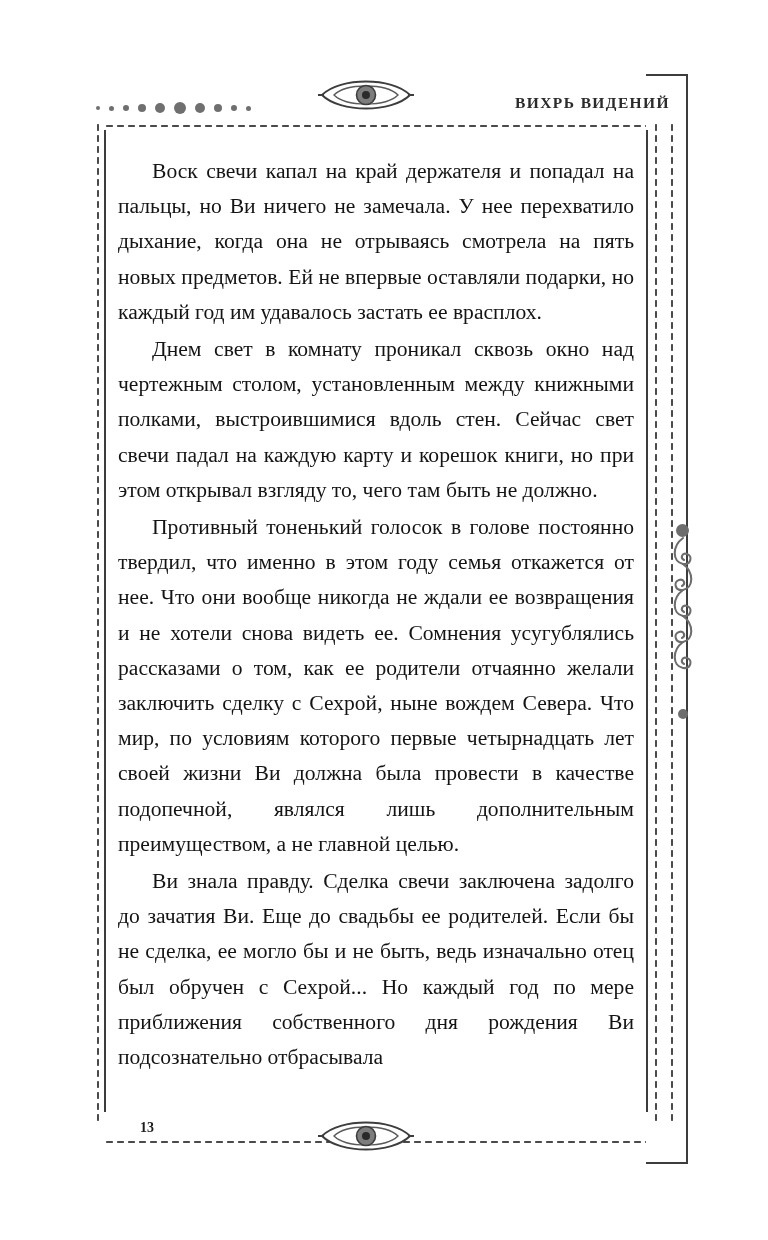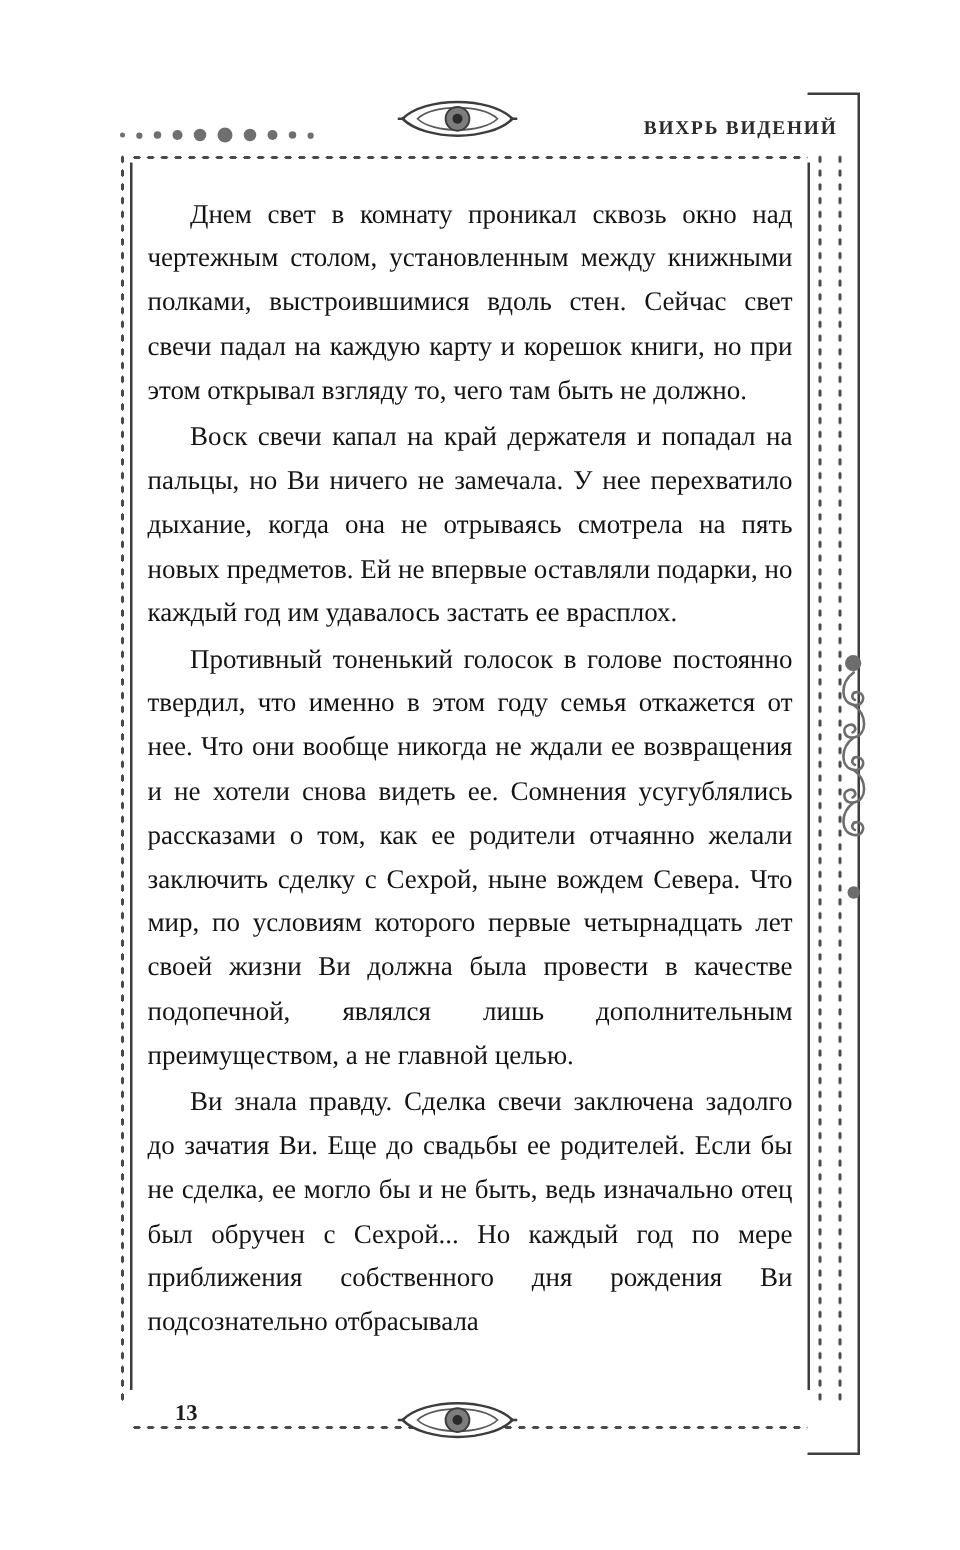--- a/index.html
+++ b/index.html
@@ -136,21 +136,21 @@
     left: 88px;
     top: 1098px;
     width: 600px;
     height: 52px;
   }
   .page-number {
     position: absolute;
     left: 52px;
     top: 10px;
     font-weight: bold;
-    font-size: 18px;
+    font-size: 14px;
     font-family: "Liberation Serif", serif;
     color: #1c1c1c;
   }
 
   
   .flourish {
     position: absolute;
     left: 666px;
     top: 520px;
     width: 34px;
@@ -236,22 +236,22 @@
         <path d="M17 6 C6 14, 6 30, 17 32 C25 33, 27 24, 21 22 C16 20.5, 14 26, 18 28"></path>
         <path d="M17 32 C28 40, 28 56, 17 58 C9 59, 7 50, 13 48 C18 46.5, 20 52, 16 54"></path>
         <path d="M17 58 C6 66, 6 82, 17 84 C25 85, 27 76, 21 74 C16 72.5, 14 78, 18 80"></path>
         <path d="M17 84 C28 92, 28 108, 17 110 C9 111, 7 102, 13 100 C18 98.5, 20 104, 16 106"></path>
         <path d="M17 110 C6 118, 6 134, 17 136 C25 137, 27 128, 21 126 C16 124.5, 14 130, 18 132"></path>
       </g>
     </svg>
   </div>
 
   <div class="text-col">
+    <p>Воск свечи капал на край держателя и попадал на пальцы, но Ви ничего не замечала. У нее перехватило дыхание, когда она не отрываясь смотрела на пять новых предметов. Ей не впервые оставляли подарки, но каждый год им удавалось застать ее врасплох.</p>
     <p>Днем свет в комнату проникал сквозь окно над чертежным столом, установленным между книжными полками, выстроившимися вдоль стен. Сейчас свет свечи падал на каждую карту и корешок книги, но при этом открывал взгляду то, чего там быть не должно.</p>
-    <p>Воск свечи капал на край держателя и попадал на пальцы, но Ви ничего не замечала. У нее перехватило дыхание, когда она не отрываясь смотрела на пять новых предметов. Ей не впервые оставляли подарки, но каждый год им удавалось застать ее врасплох.</p>
     <p>Противный тоненький голосок в голове постоянно твердил, что именно в этом году семья откажется от нее. Что они вообще никогда не ждали ее возвращения и не хотели снова видеть ее. Сомнения усугублялись рассказами о том, как ее родители отчаянно желали заключить сделку с Сехрой, ныне вождем Севера. Что мир, по условиям которого первые четырнадцать лет своей жизни Ви должна была провести в качестве подопечной, являлся лишь дополнительным преимуществом, а не главной целью.</p>
     <p>Ви знала правду. Сделка свечи заключена задолго до зачатия Ви. Еще до свадьбы ее родителей. Если бы не сделка, ее могло бы и не быть, ведь изначально отец был обручен с Сехрой... Но каждый год по мере приближения собственного дня рождения Ви подсознательно отбрасывала</p>
   </div>
 
   <div class="dot-row" style="left:104px; top:1128px; width:542px;"></div>
 
   <div class="footer">
     <div class="page-number">13</div>
   </div>
 

